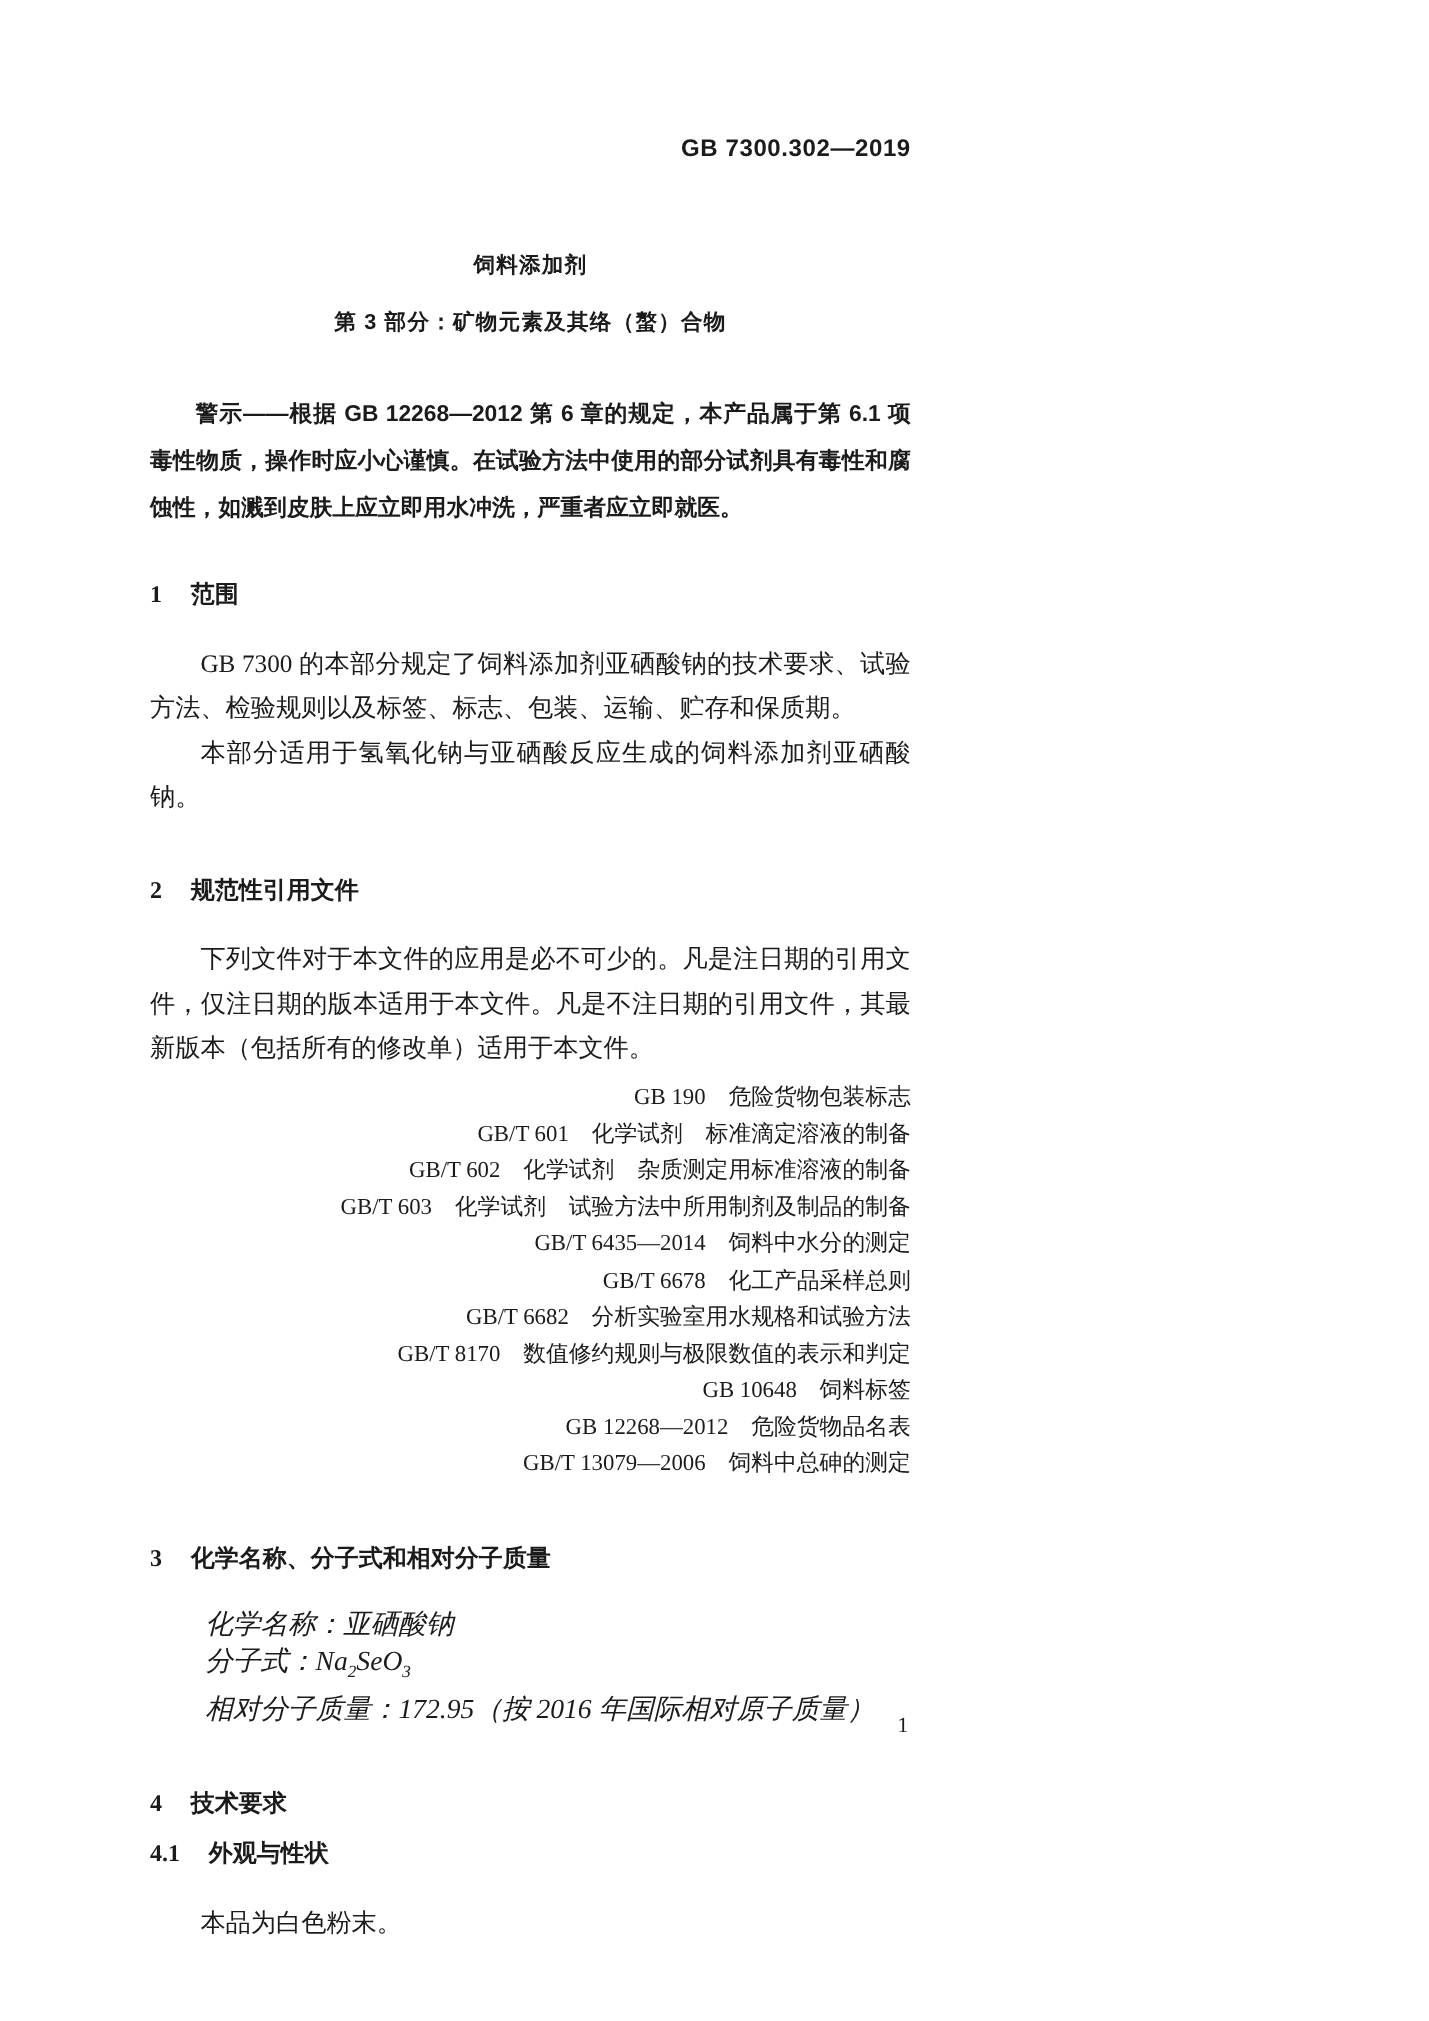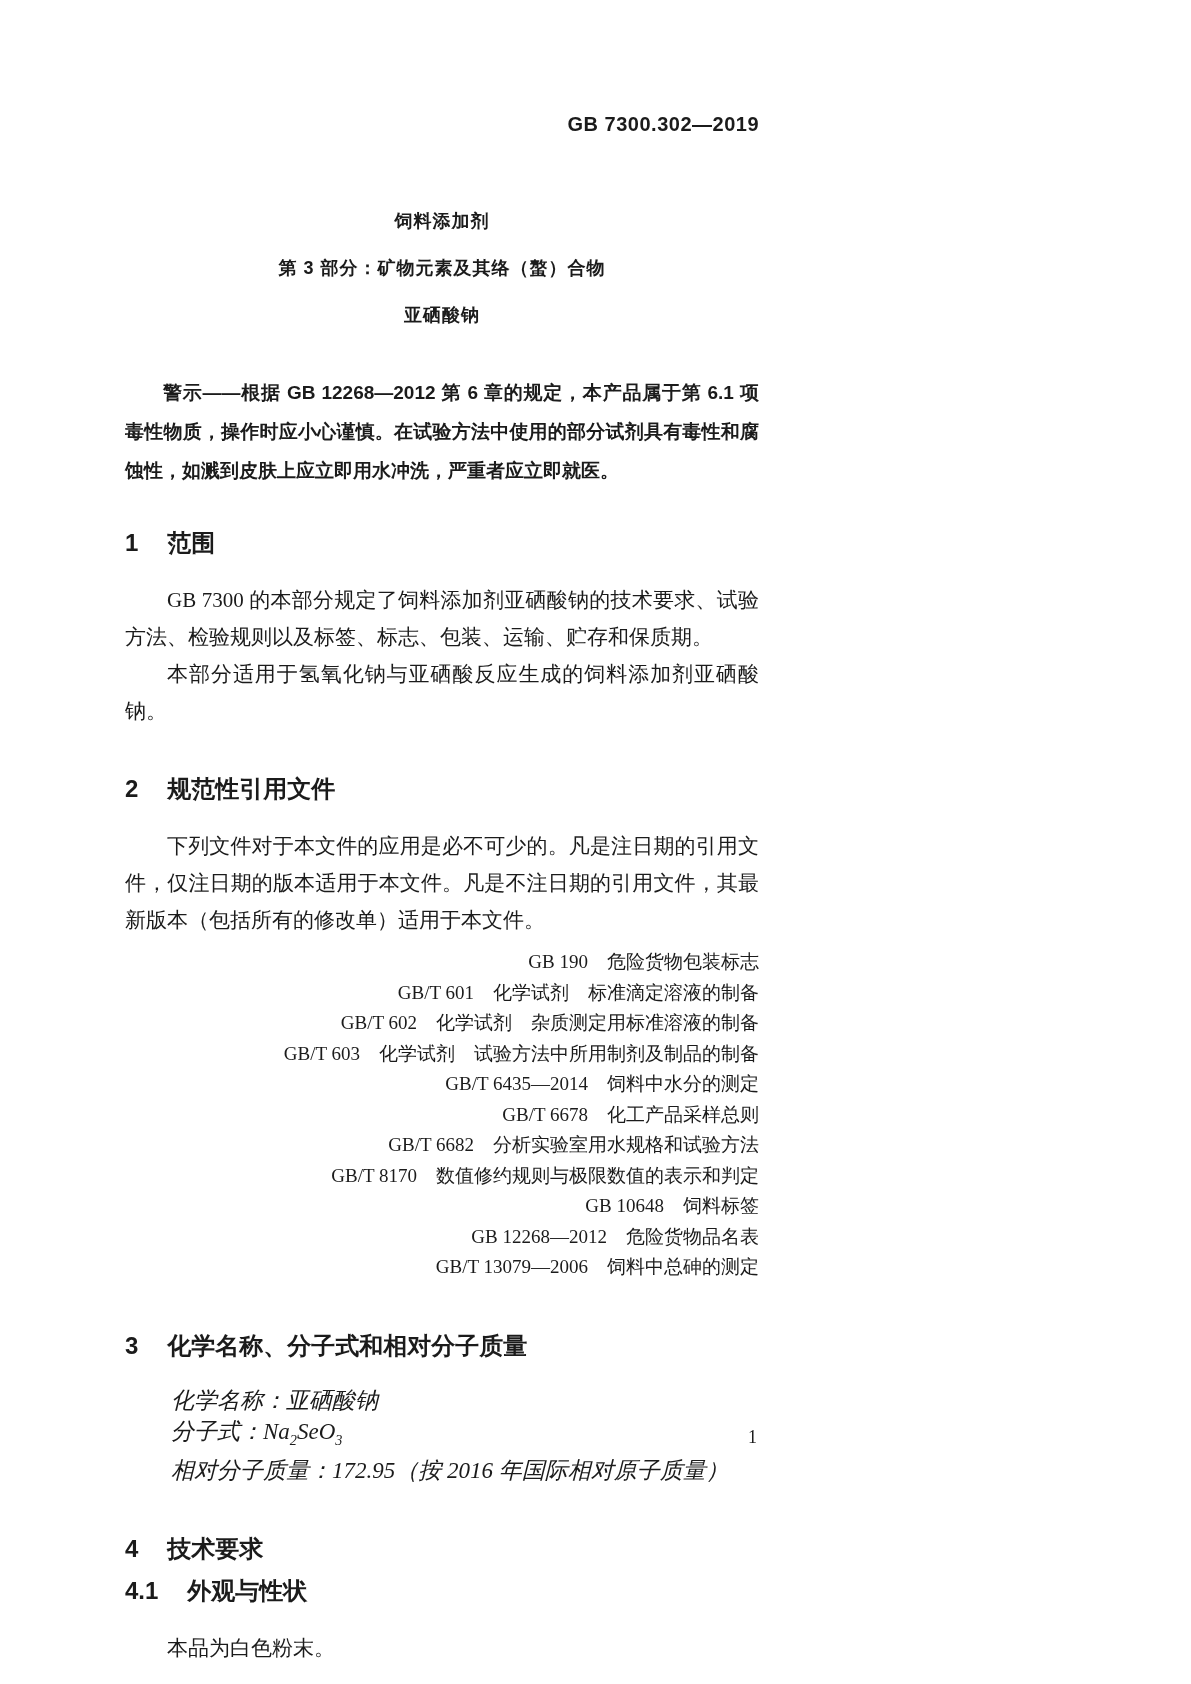--- a/index.html
+++ b/index.html
@@ -34,23 +34,23 @@
   .warning {
     margin-top:34px;
     font-family:"Liberation Sans","DejaVu Sans",sans-serif;
     font-weight:700;
     font-size:19px;
     line-height:39px;
     text-align:justify;
     text-indent:2em;
   }
   .sec-heading {
-    font-family:Liberation Sans, sans-serif;
+    font-family:Liberation Serif, serif;
     font-weight:700;
-    font-size:24px;
+    font-size:20px;
     line-height:26px;
   }
   .sec-heading .num { margin-right:1.2em; }
   .mt-s1 { margin-top:40px; }
   .mt-s2 { margin-top:46px; }
   .mt-s3 { margin-top:50px; }
   .mt-s4 { margin-top:50px; }
   .mt-s41 { margin-top:16px; }
   .body-para {
     margin-top:26px;
@@ -86,21 +86,20 @@
 </head>
 <body>
 
 <div class="page">
 
   <div class="doc-code">GB 7300.302—2019</div>
 
   <div class="title-block">
     <div>饲料添加剂</div>
     <div>第 3 部分：矿物元素及其络（螯）合物</div>
-    <div>亚硒酸钠</div>
   </div>
 
   <p class="warning">警示——根据 GB 12268—2012 第 6 章的规定，本产品属于第 6.1 项毒性物质，操作时应小心谨慎。在试验方法中使用的部分试剂具有毒性和腐蚀性，如溅到皮肤上应立即用水冲洗，严重者应立即就医。</p>
 
   <div class="sec-heading mt-s1">
     <span class="num">1</span><span>范围</span>
   </div>
   <p class="body-para">GB 7300 的本部分规定了饲料添加剂亚硒酸钠的技术要求、试验方法、检验规则以及标签、标志、包装、运输、贮存和保质期。</p>
   <p class="body-para follow">本部分适用于氢氧化钠与亚硒酸反应生成的饲料添加剂亚硒酸钠。</p>
 

